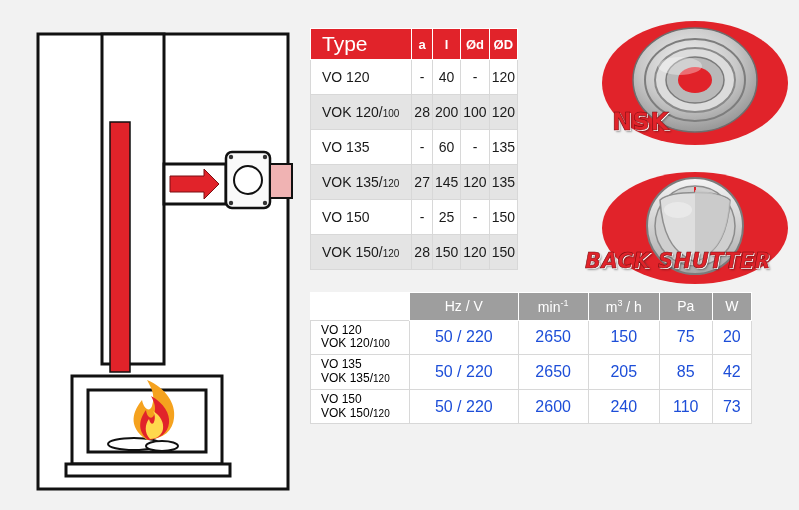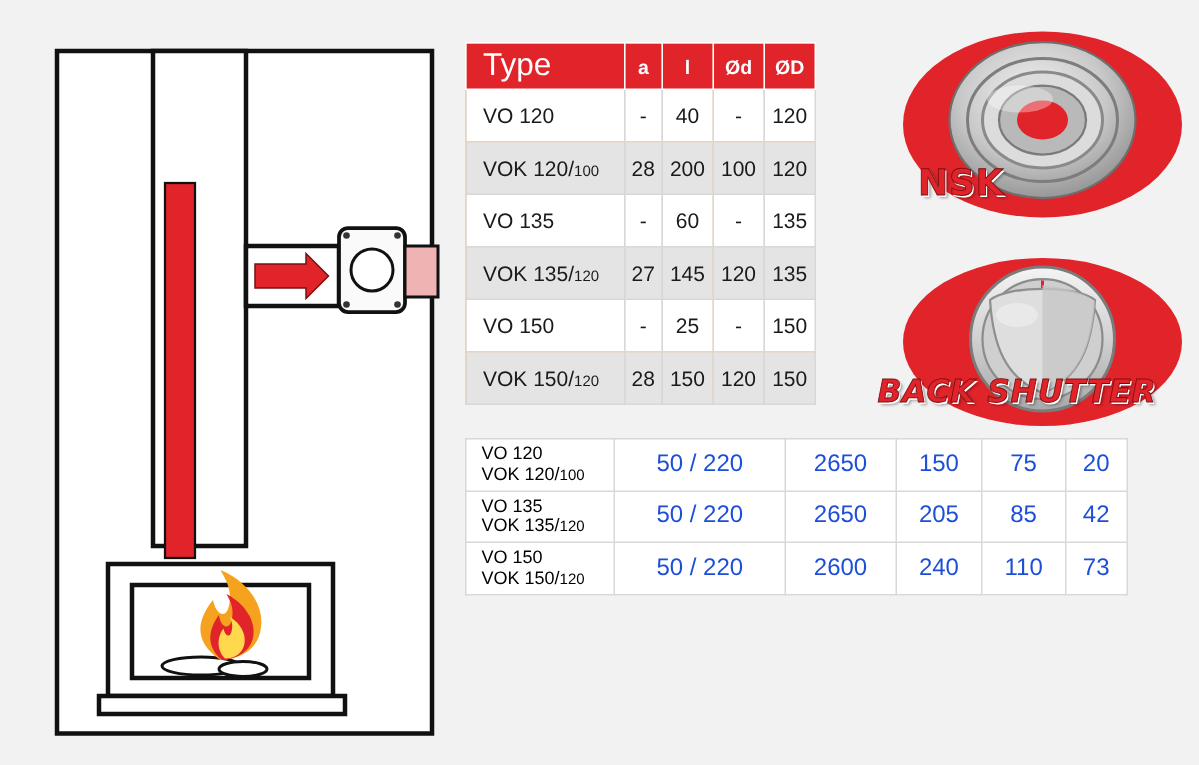--- a/index.html
+++ b/index.html
@@ -25,24 +25,24 @@
   }
   #diagram-svg {
     display: block;
   }
 
   
   #spec-table {
     position: absolute;
     left: 310px;
     top: 28px;
-    width: 234px;
+    width: 208px;
     border-collapse: collapse;
     font-size: 13px;
-    background: #fdba74;
+    background: #f97316;
   }
   #spec-table th {
     background: #e1232a;
     color: #ffffff;
     font-weight: bold;
     border: 1px solid #ffffff;
     padding: 3px 2px;
     text-align: center;
     font-size: 13px;
   }
@@ -262,20 +262,28 @@
       <td>28</td>
       <td>150</td>
       <td>120</td>
       <td>150</td>
     </tr>
   </tbody>
 </table>
 
 <table id="tech-table">
   <tbody>
+    <tr class="sub-head">
+      <td class="blank"></td>
+      <td>Hz / V</td>
+      <td><span>min</span><sup class="unit">-1</sup></td>
+      <td><span>m</span><sup class="unit">3</sup> <span>/ h</span></td>
+      <td>Pa</td>
+      <td>W</td>
+    </tr>
 
     <tr>
       <td class="model-cell">
         <span>VO 120</span><br>
         <span>VOK 120/</span><span class="sub">100</span>
       </td>
       <td class="val">50 / 220</td>
       <td class="val">2650</td>
       <td class="val">150</td>
       <td class="val">75</td>

